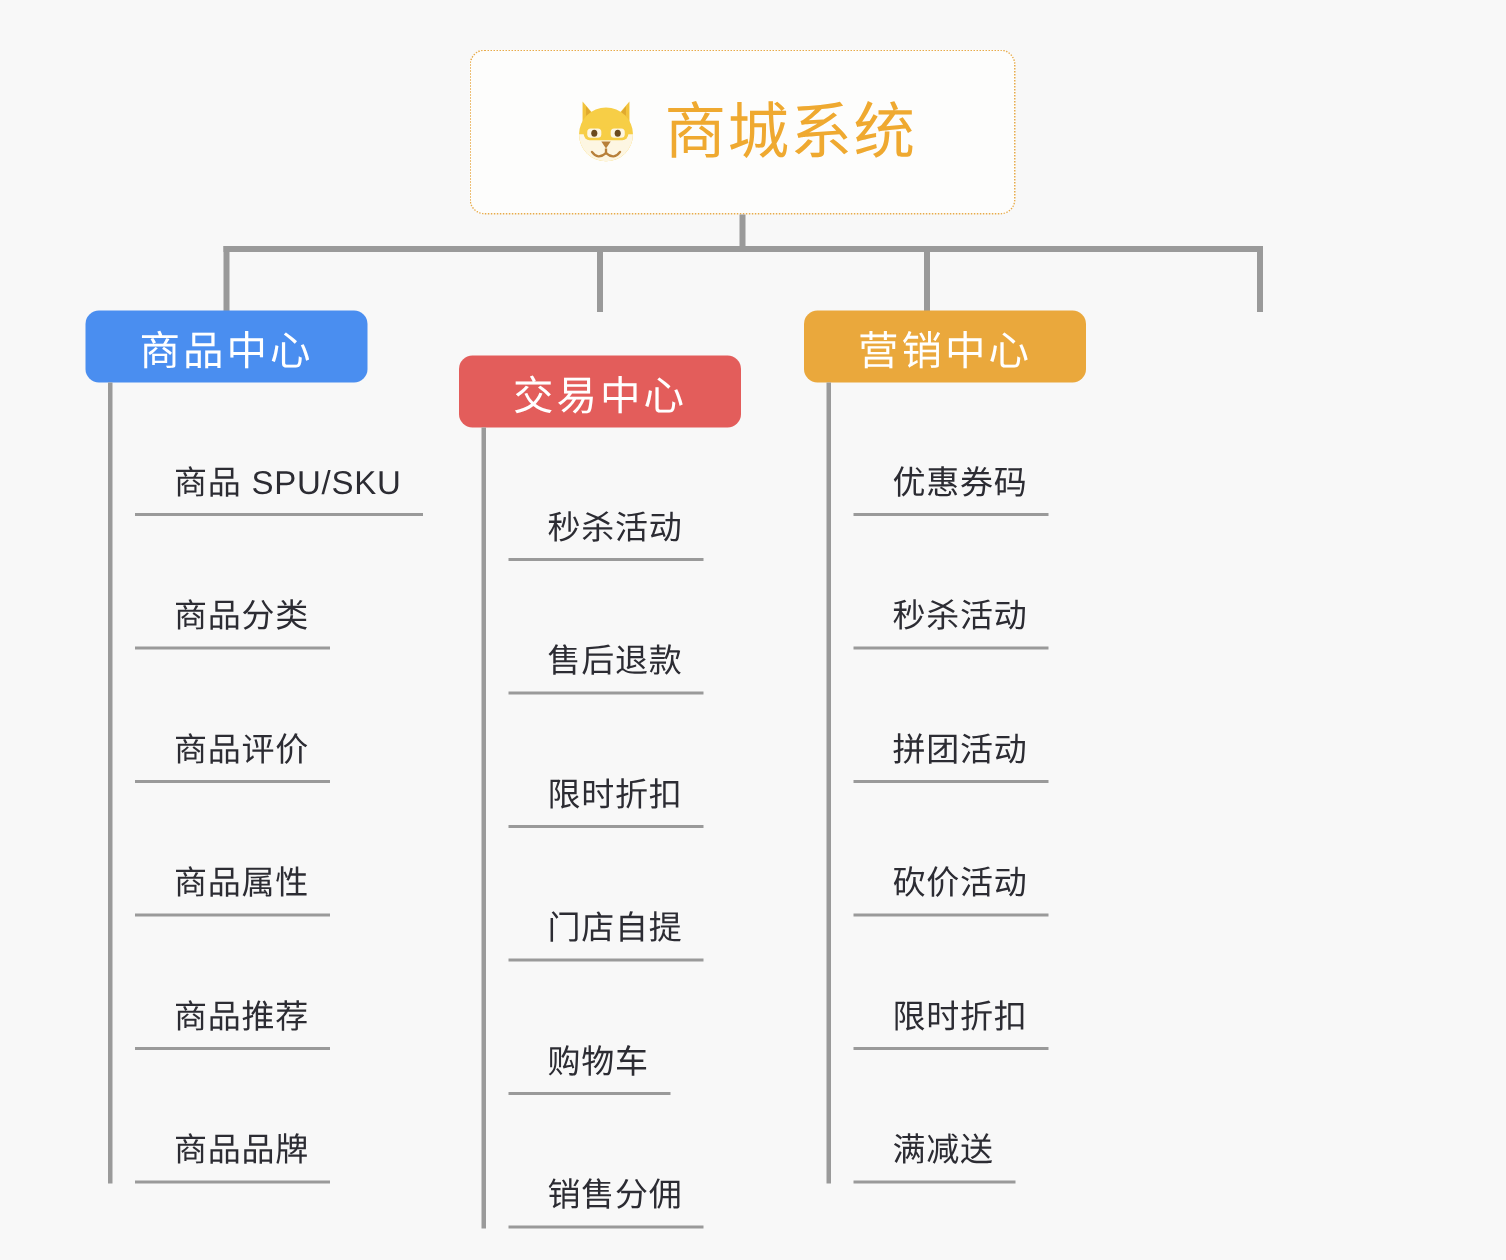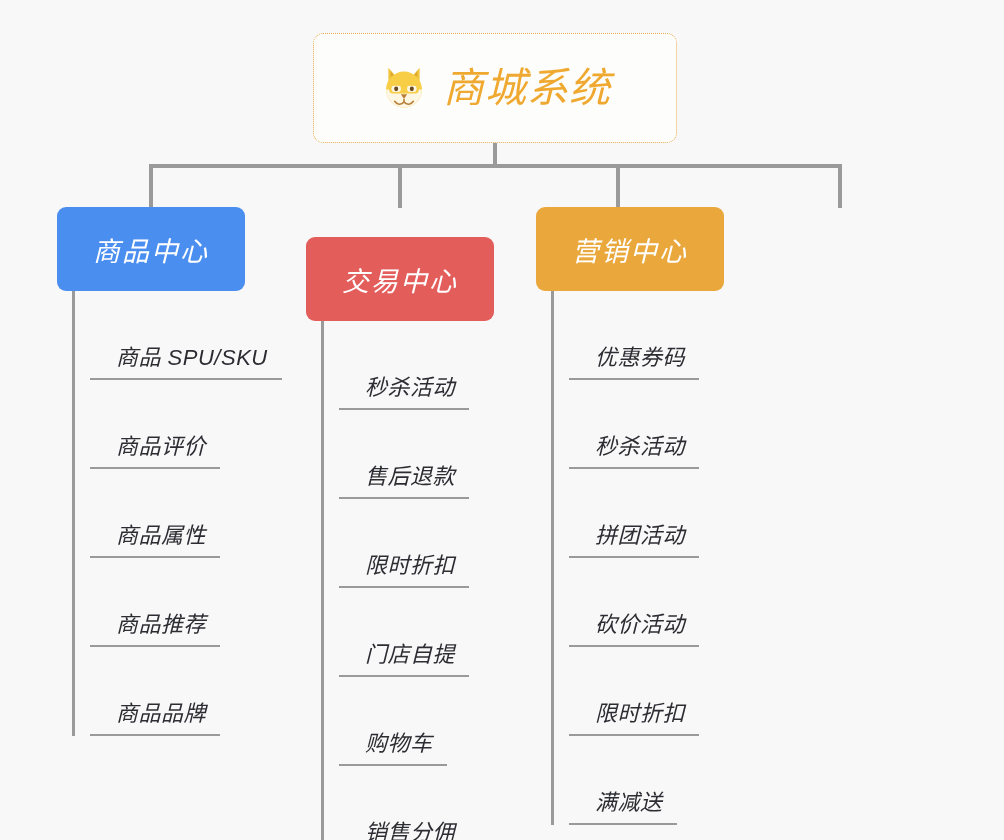--- a/index.html
+++ b/index.html
@@ -13,21 +13,20 @@
     background: #f8f8f8;
     font-family: "Liberation Sans", "DejaVu Sans", sans-serif;
     overflow: hidden;
     -webkit-font-smoothing: antialiased;
   }
 
   #chart {
     position: relative;
     width: 1004px;
     height: 840px;
-    font-style: italic;
   }
 
   
   .root-node {
     position: absolute;
     left: 313px;
     top: 33px;
     width: 364px;
     height: 110px;
     box-sizing: border-box;
@@ -79,21 +78,21 @@
 
   
   .column {
     position: absolute;
     top: 207px;
     width: 190px;
   }
   .col-header {
     box-sizing: border-box;
     width: 188px;
-    height: 84px;
+    height: 48px;
     border-radius: 9px;
     display: flex;
     align-items: center;
     justify-content: center;
     color: #ffffff;
     font-size: 27px;
     letter-spacing: 2px;
     white-space: nowrap;
   }
 
@@ -156,20 +155,23 @@
   <div class="conn conn-drop" style="left: 616px; background: rgb(154, 154, 154);"></div>
   <div class="conn conn-drop" style="left: 838px; background: rgb(154, 154, 154);"></div>
 
   <div class="column" style="left:57px;">
       <div class="col-header" style="background: rgb(74, 142, 240);">商品中心</div>
       <div class="col-body">
         <div class="leaf">
           <span class="leaf-text">商品 SPU/SKU</span>
         </div>
         <div class="leaf">
+          <span class="leaf-text">商品分类</span>
+        </div>
+        <div class="leaf">
           <span class="leaf-text">商品评价</span>
         </div>
         <div class="leaf">
           <span class="leaf-text">商品属性</span>
         </div>
         <div class="leaf">
           <span class="leaf-text">商品推荐</span>
         </div>
         <div class="leaf">
           <span class="leaf-text">商品品牌</span>

